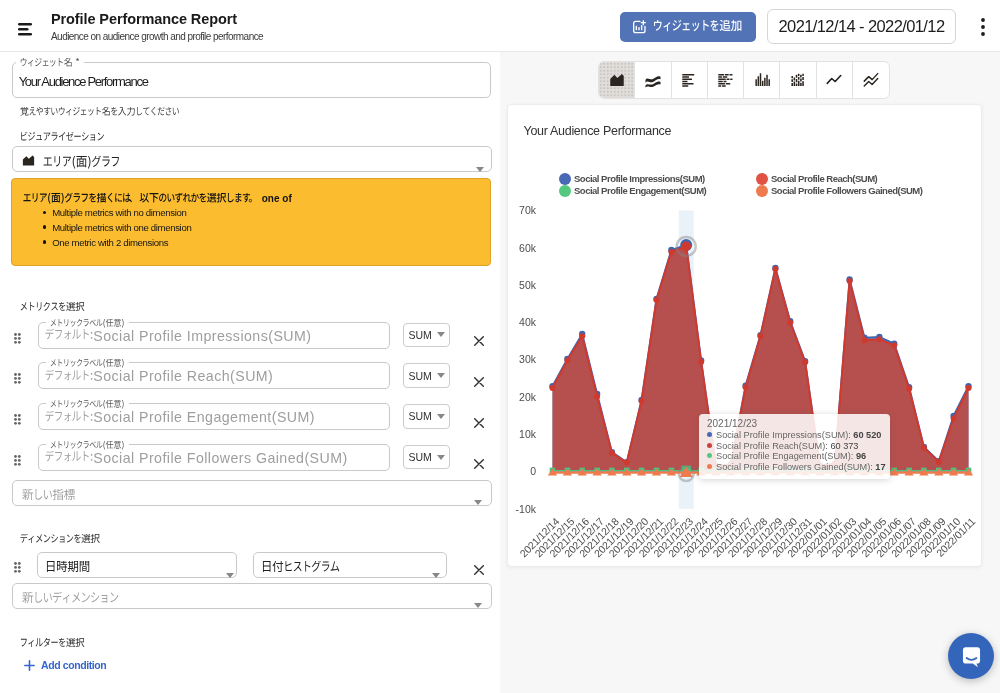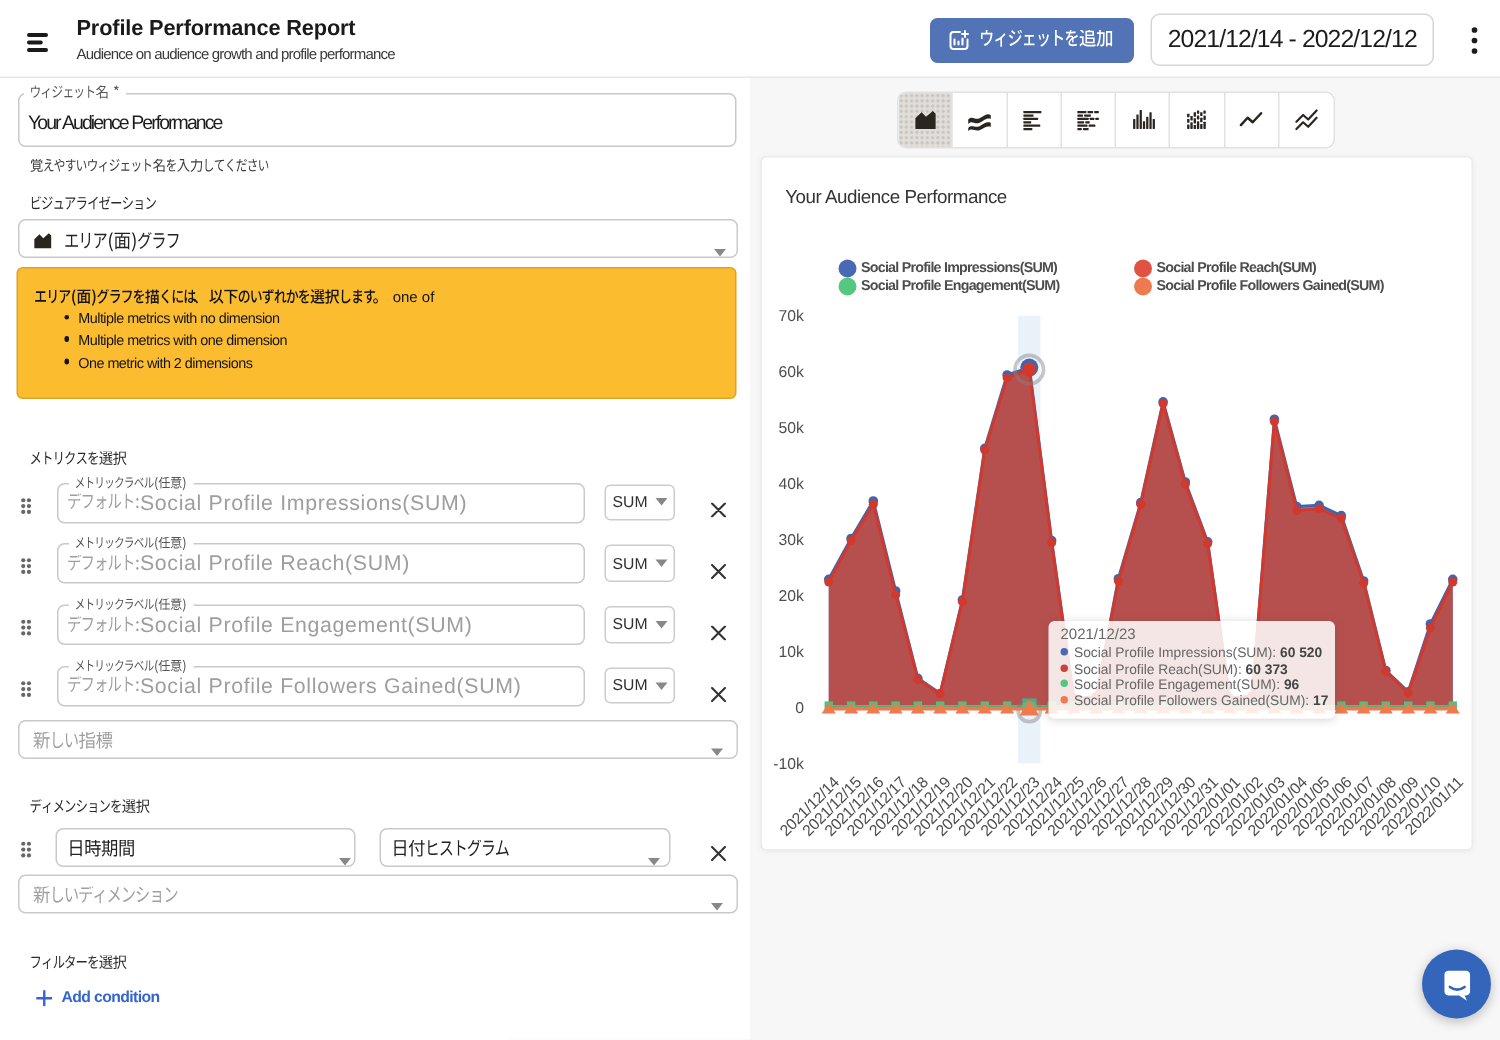--- a/index.html
+++ b/index.html
@@ -26,21 +26,21 @@
       <use href="#g500_30a3" transform="translate(9.2,10.1) scale(0.0101,-0.0130)"></use>
       <use href="#g500_30b8" transform="translate(18.7,10.1) scale(0.0101,-0.0130)"></use>
       <use href="#g500_30a7" transform="translate(28.1,10.1) scale(0.0101,-0.0130)"></use>
       <use href="#g500_30c3" transform="translate(37.6,10.1) scale(0.0101,-0.0130)"></use>
       <use href="#g500_30c8" transform="translate(47.1,10.1) scale(0.0101,-0.0130)"></use>
       <use href="#g500_3092" transform="translate(56.6,10.1) scale(0.0101,-0.0130)"></use>
       <use href="#g500_8ffd" transform="translate(66.3,10.1) scale(0.0117,-0.0130)"></use>
       <use href="#g500_52a0" transform="translate(77.7,10.1) scale(0.0117,-0.0130)"></use>
     </svg>
   </div>
-<div class="abs" style="left:767px;top:9px;width:189px;height:35px;background:#fff;border:1px solid #d6d6d6;border-radius:6px;display:flex;align-items:center;justify-content:center;font-size:16.5px;color:#1c1c1c;letter-spacing:-0.6px">2021/12/14 - 2022/12/12</div>
+<div class="abs" style="left:767px;top:9px;width:189px;height:35px;background:#fff;border:1px solid #d6d6d6;border-radius:6px;display:flex;align-items:center;justify-content:center;font-size:16.5px;color:#1c1c1c;letter-spacing:-0.6px">2021/12/14 - 2022/01/12</div>
 <div class="abs" style="left:980px;top:17px"><svg width="6" height="20" viewBox="0 0 6 20" fill="#1c1c1c">
       <circle cx="3" cy="3" r="1.9"></circle>
       <circle cx="3" cy="10" r="1.9"></circle>
       <circle cx="3" cy="17" r="1.9"></circle>
     </svg></div>
 <div class="abs" style="left:0;top:52px;width:500px;height:641px;background:#fff"></div>
 <div class="fieldset" style="left:12px;top:62px;width:479px;height:36px"></div>
 <div class="leg" style="left:16px;top:57px"><svg class="jp " width="59.9" height="10.5" viewBox="0 0 59.9 10.5" style="fill:#555">
       <use href="#g400_30a6" transform="translate(-0.3,7.8) scale(0.0078,-0.0100)"></use>
       <use href="#g400_30a3" transform="translate(7.0,7.8) scale(0.0078,-0.0100)"></use>
@@ -130,21 +130,21 @@
       <use href="#g500_308c" transform="translate(159.6,8.6) scale(0.0086,-0.0110)"></use>
       <use href="#g500_304b" transform="translate(167.6,8.6) scale(0.0086,-0.0110)"></use>
       <use href="#g500_3092" transform="translate(175.6,8.6) scale(0.0086,-0.0110)"></use>
       <use href="#g500_9078" transform="translate(183.8,8.6) scale(0.0099,-0.0110)"></use>
       <use href="#g500_629e" transform="translate(193.5,8.6) scale(0.0099,-0.0110)"></use>
       <use href="#g500_3057" transform="translate(203.0,8.6) scale(0.0086,-0.0110)"></use>
       <use href="#g500_307e" transform="translate(211.1,8.6) scale(0.0086,-0.0110)"></use>
       <use href="#g500_3059" transform="translate(219.1,8.6) scale(0.0086,-0.0110)"></use>
       <use href="#g500_3002" transform="translate(225.5,8.6) scale(0.0099,-0.0110)"></use>
     </svg>
-    <span style="font-size:10px;color:#141414;font-weight:normal">&nbsp;one of</span>
+    <span style="font-size:10px;color:#141414;font-weight:bold">&nbsp;one of</span>
   </div>
 <div class="abs" style="left:42.5px;top:207.2px;font-size:9.6px;letter-spacing:-0.35px;color:#141414"><span style="display:inline-block;width:3.7px;height:3.7px;border-radius:50%;background:#141414;vertical-align:1.8px;margin-right:6px"></span>Multiple metrics with no dimension</div>
 <div class="abs" style="left:42.5px;top:221.8px;font-size:9.6px;letter-spacing:-0.35px;color:#141414"><span style="display:inline-block;width:3.7px;height:3.7px;border-radius:50%;background:#141414;vertical-align:1.8px;margin-right:6px"></span>Multiple metrics with one dimension</div>
 <div class="abs" style="left:42.5px;top:236.5px;font-size:9.6px;letter-spacing:-0.35px;color:#141414"><span style="display:inline-block;width:3.7px;height:3.7px;border-radius:50%;background:#141414;vertical-align:1.8px;margin-right:6px"></span>One metric with 2 dimensions</div>
 <div class="abs" style="left:20px;top:297.5px"><svg class="jp " width="64.5" height="11.0" viewBox="0 0 64.5 11.0" style="fill:#2a2a2a">
       <use href="#g400_30e1" transform="translate(-0.3,8.2) scale(0.0082,-0.0105)"></use>
       <use href="#g400_30c8" transform="translate(7.4,8.2) scale(0.0082,-0.0105)"></use>
       <use href="#g400_30ea" transform="translate(15.1,8.2) scale(0.0082,-0.0105)"></use>
       <use href="#g400_30af" transform="translate(22.7,8.2) scale(0.0082,-0.0105)"></use>
       <use href="#g400_30b9" transform="translate(30.4,8.2) scale(0.0082,-0.0105)"></use>
@@ -658,21 +658,21 @@
       <text x="393.7" y="417.2" text-anchor="end" font-size="10.5" letter-spacing="-0.2" fill="#4d4d4d" transform="rotate(-45 393.7 417.2)">2022/01/06</text>
       <text x="408.6" y="417.2" text-anchor="end" font-size="10.5" letter-spacing="-0.2" fill="#4d4d4d" transform="rotate(-45 408.6 417.2)">2022/01/07</text>
       <text x="423.4" y="417.2" text-anchor="end" font-size="10.5" letter-spacing="-0.2" fill="#4d4d4d" transform="rotate(-45 423.4 417.2)">2022/01/08</text>
       <text x="438.3" y="417.2" text-anchor="end" font-size="10.5" letter-spacing="-0.2" fill="#4d4d4d" transform="rotate(-45 438.3 417.2)">2022/01/09</text>
       <text x="453.1" y="417.2" text-anchor="end" font-size="10.5" letter-spacing="-0.2" fill="#4d4d4d" transform="rotate(-45 453.1 417.2)">2022/01/10</text>
       <text x="468.0" y="417.2" text-anchor="end" font-size="10.5" letter-spacing="-0.2" fill="#4d4d4d" transform="rotate(-45 468.0 417.2)">2022/01/11</text>
     </svg>
     <div class="abs" style="left:191px;top:309px;width:191px;height:65px;background:rgba(255,255,255,0.86);border-radius:4px;box-shadow:0 1px 6px rgba(80,80,80,0.25);padding:5px 6px 4px 8px;font-size:9.2px;color:#666;line-height:10.4px">
       <div style="font-size:10px;margin-bottom:1.5px">2021/12/23</div>
       <div style="white-space:nowrap"><span style="display:inline-block;width:5px;height:5px;border-radius:50%;background:#4a69b4;vertical-align:1px;margin-right:4px"></span>Social Profile Impressions(SUM): <span style="font-weight:bold;color:#444">60 520</span></div>
-      <div style="white-space:nowrap"><span style="display:inline-block;width:5px;height:5px;border-radius:50%;background:#c8443b;vertical-align:1px;margin-right:4px"></span>Social Profile Reach(SUM): <span style="font-weight:bold;color:#444">60 373</span></div>
+      <div style="white-space:nowrap"><span style="display:inline-block;width:5px;height:5px;border-radius:50%;background:#c8443b;vertical-align:1px;margin-right:4px"></span>Social Profile Reach(SUM): <span style="font-weight:normal;color:#444">60 373</span></div>
       <div style="white-space:nowrap"><span style="display:inline-block;width:5px;height:5px;border-radius:50%;background:#55c880;vertical-align:1px;margin-right:4px"></span>Social Profile Engagement(SUM): <span style="font-weight:bold;color:#444">96</span></div>
       <div style="white-space:nowrap"><span style="display:inline-block;width:5px;height:5px;border-radius:50%;background:#ee7a4f;vertical-align:1px;margin-right:4px"></span>Social Profile Followers Gained(SUM): <span style="font-weight:bold;color:#444">17</span></div>
     </div>
   </div>
 <div class="abs" style="left:948px;top:633px;width:46px;height:46px;border-radius:50%;background:#3366bb;box-shadow:0 2px 8px rgba(0,0,0,0.25);display:flex;align-items:center;justify-content:center">
     <svg width="25" height="25" viewBox="0 0 24 24">
       <path fill="#fff" d="M3.8 5.5C3.8 4.1 4.9 3 6.3 3h11.4c1.4 0 2.5 1.1 2.5 2.5v10.8c0 1.4-1.1 2.5-2.5 2.5h-1l1.5 3.5-5-3.5H6.3c-1.4 0-2.5-1.1-2.5-2.5Z"></path>
       <path d="M7.3 13.4c3.2 2.4 6.2 2.4 9.4 0" stroke="#3366bb" stroke-width="1.7" fill="none" stroke-linecap="round"></path>
     </svg>
   </div>

